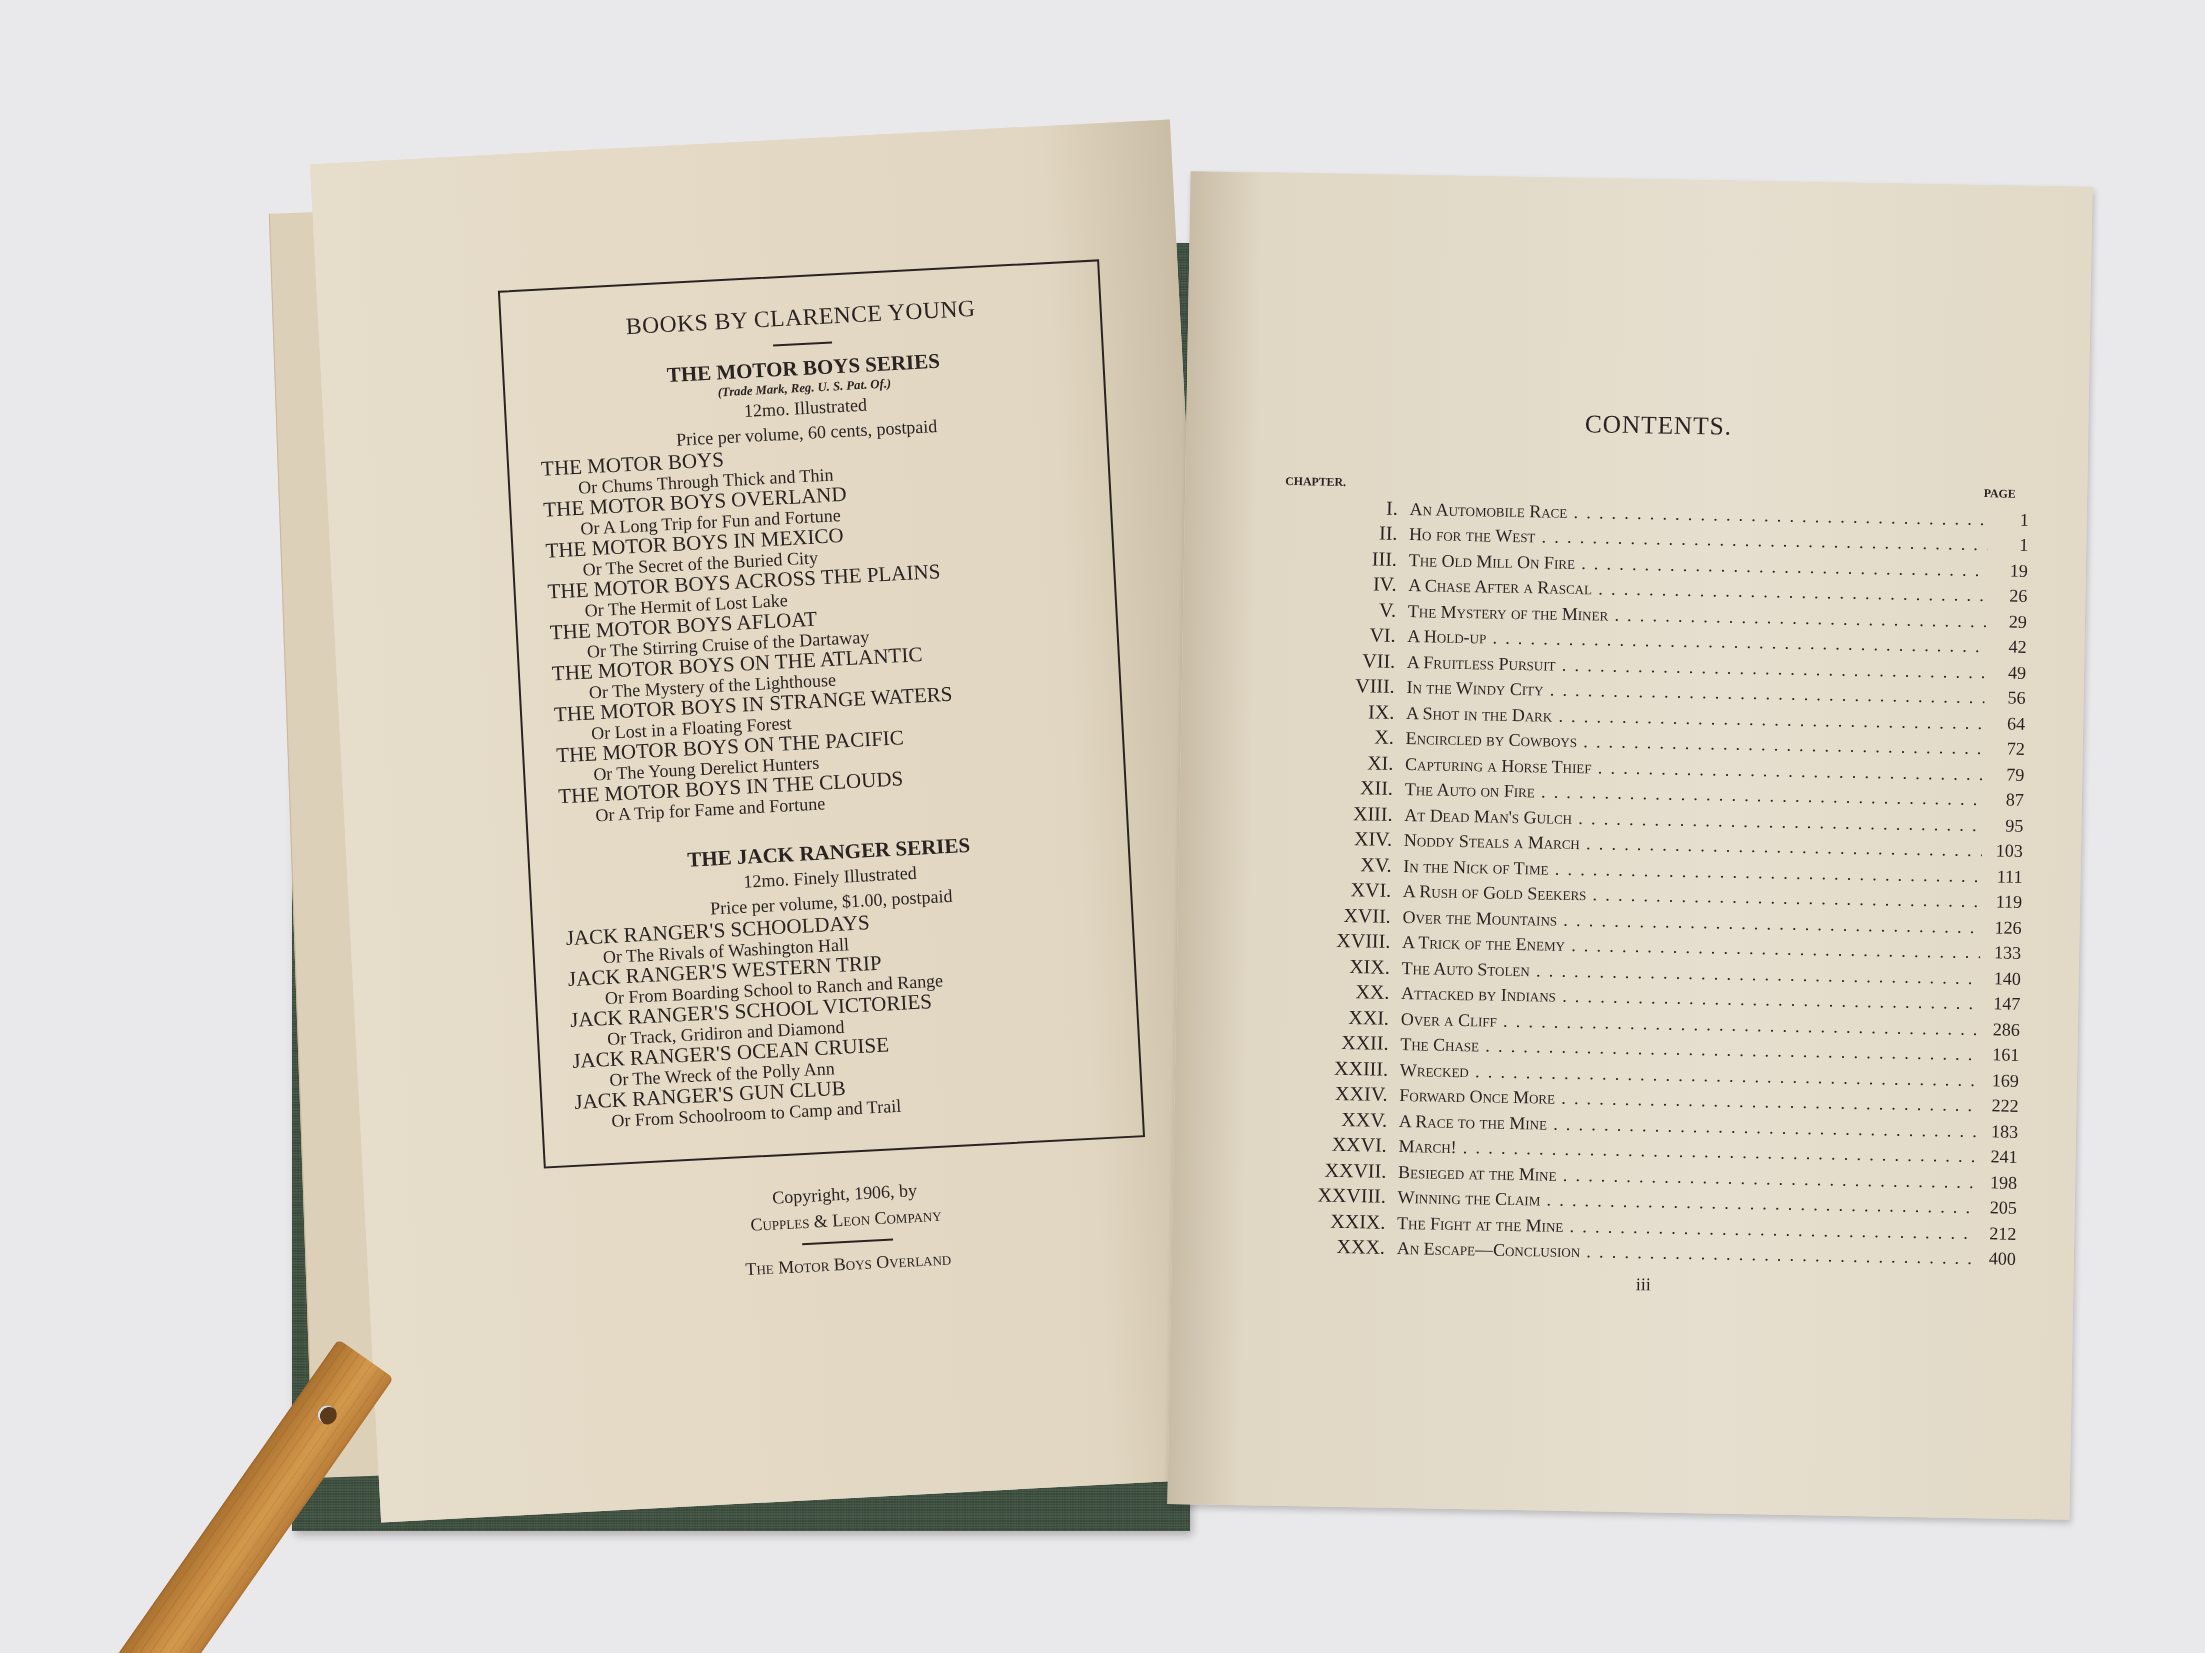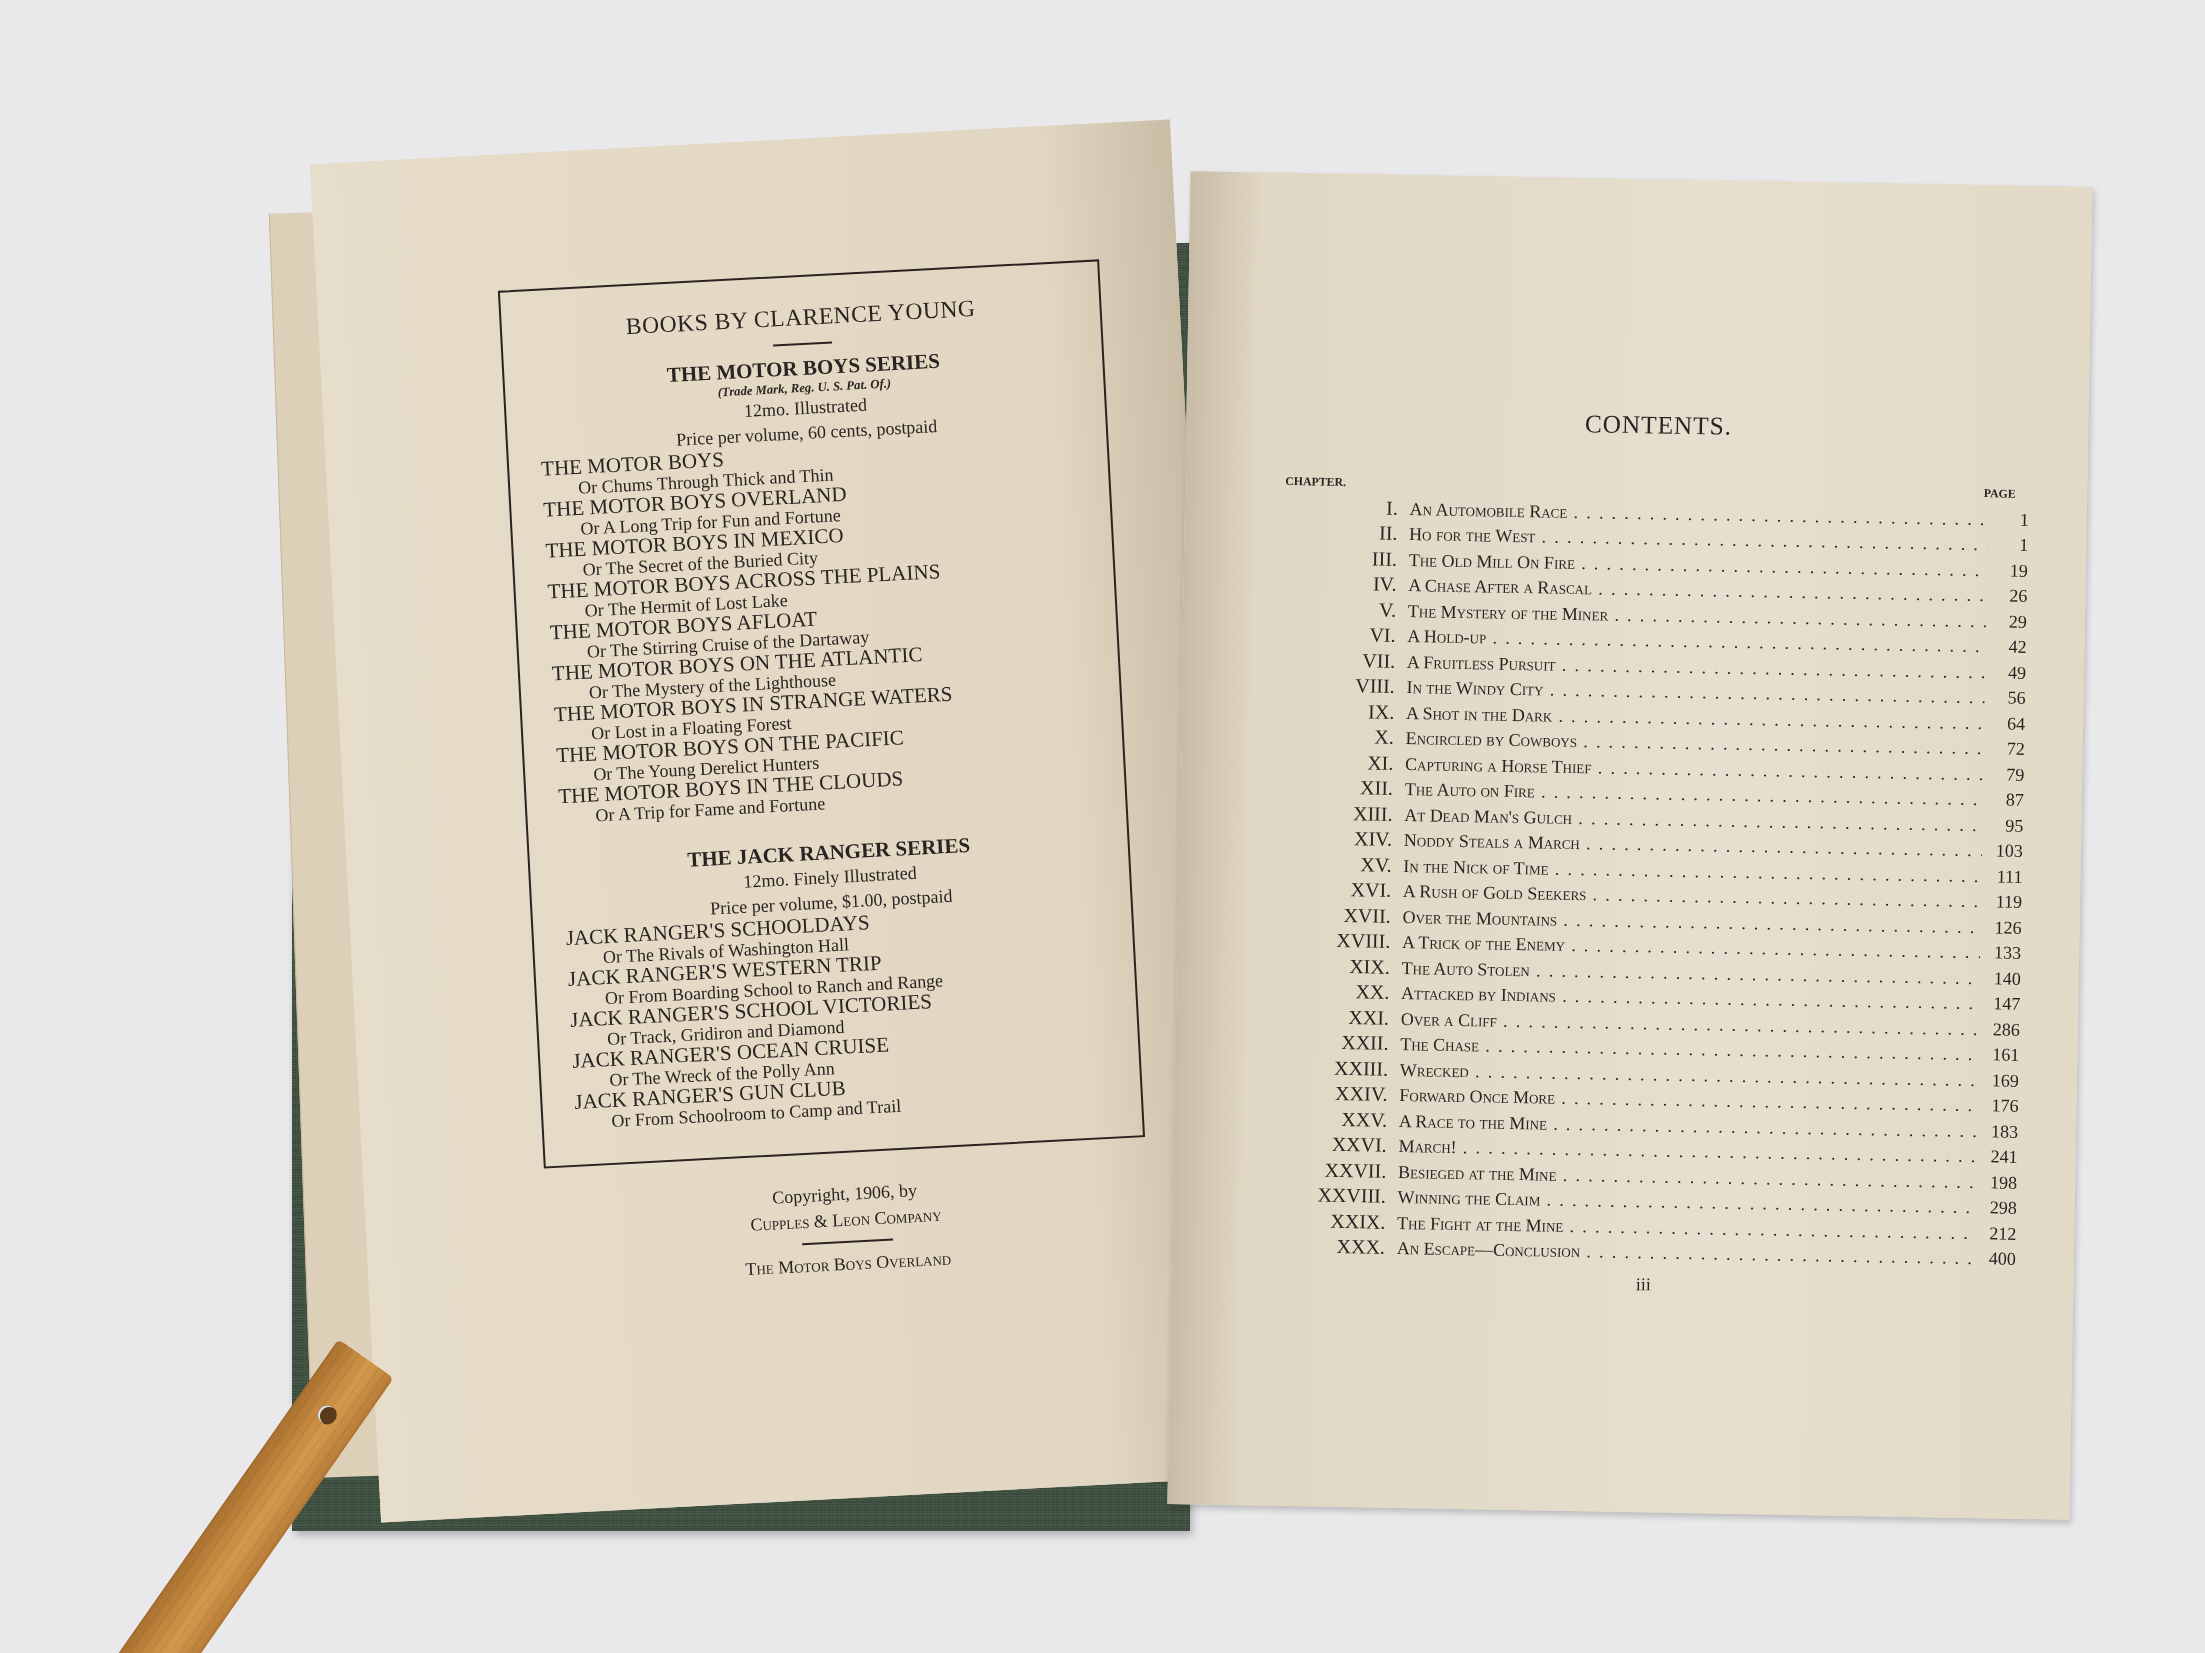--- a/index.html
+++ b/index.html
@@ -243,21 +243,21 @@
         <div class="row">
           <span class="num">XXIII.</span>
           <span class="title">Wrecked</span>
           <span class="dots">............................................................</span>
           <span class="pg">169</span>
         </div>
         <div class="row">
           <span class="num">XXIV.</span>
           <span class="title">Forward Once More</span>
           <span class="dots">............................................................</span>
-          <span class="pg">176</span>
+          <span class="pg">222</span>
         </div>
         <div class="row">
           <span class="num">XXV.</span>
           <span class="title">A Race to the Mine</span>
           <span class="dots">............................................................</span>
           <span class="pg">183</span>
         </div>
         <div class="row">
           <span class="num">XXVI.</span>
           <span class="title">March!</span>
@@ -267,21 +267,21 @@
         <div class="row">
           <span class="num">XXVII.</span>
           <span class="title">Besieged at the Mine</span>
           <span class="dots">............................................................</span>
           <span class="pg">198</span>
         </div>
         <div class="row">
           <span class="num">XXVIII.</span>
           <span class="title">Winning the Claim</span>
           <span class="dots">............................................................</span>
-          <span class="pg">298</span>
+          <span class="pg">205</span>
         </div>
         <div class="row">
           <span class="num">XXIX.</span>
           <span class="title">The Fight at the Mine</span>
           <span class="dots">............................................................</span>
           <span class="pg">212</span>
         </div>
         <div class="row">
           <span class="num">XXX.</span>
           <span class="title">An Escape—Conclusion</span>

